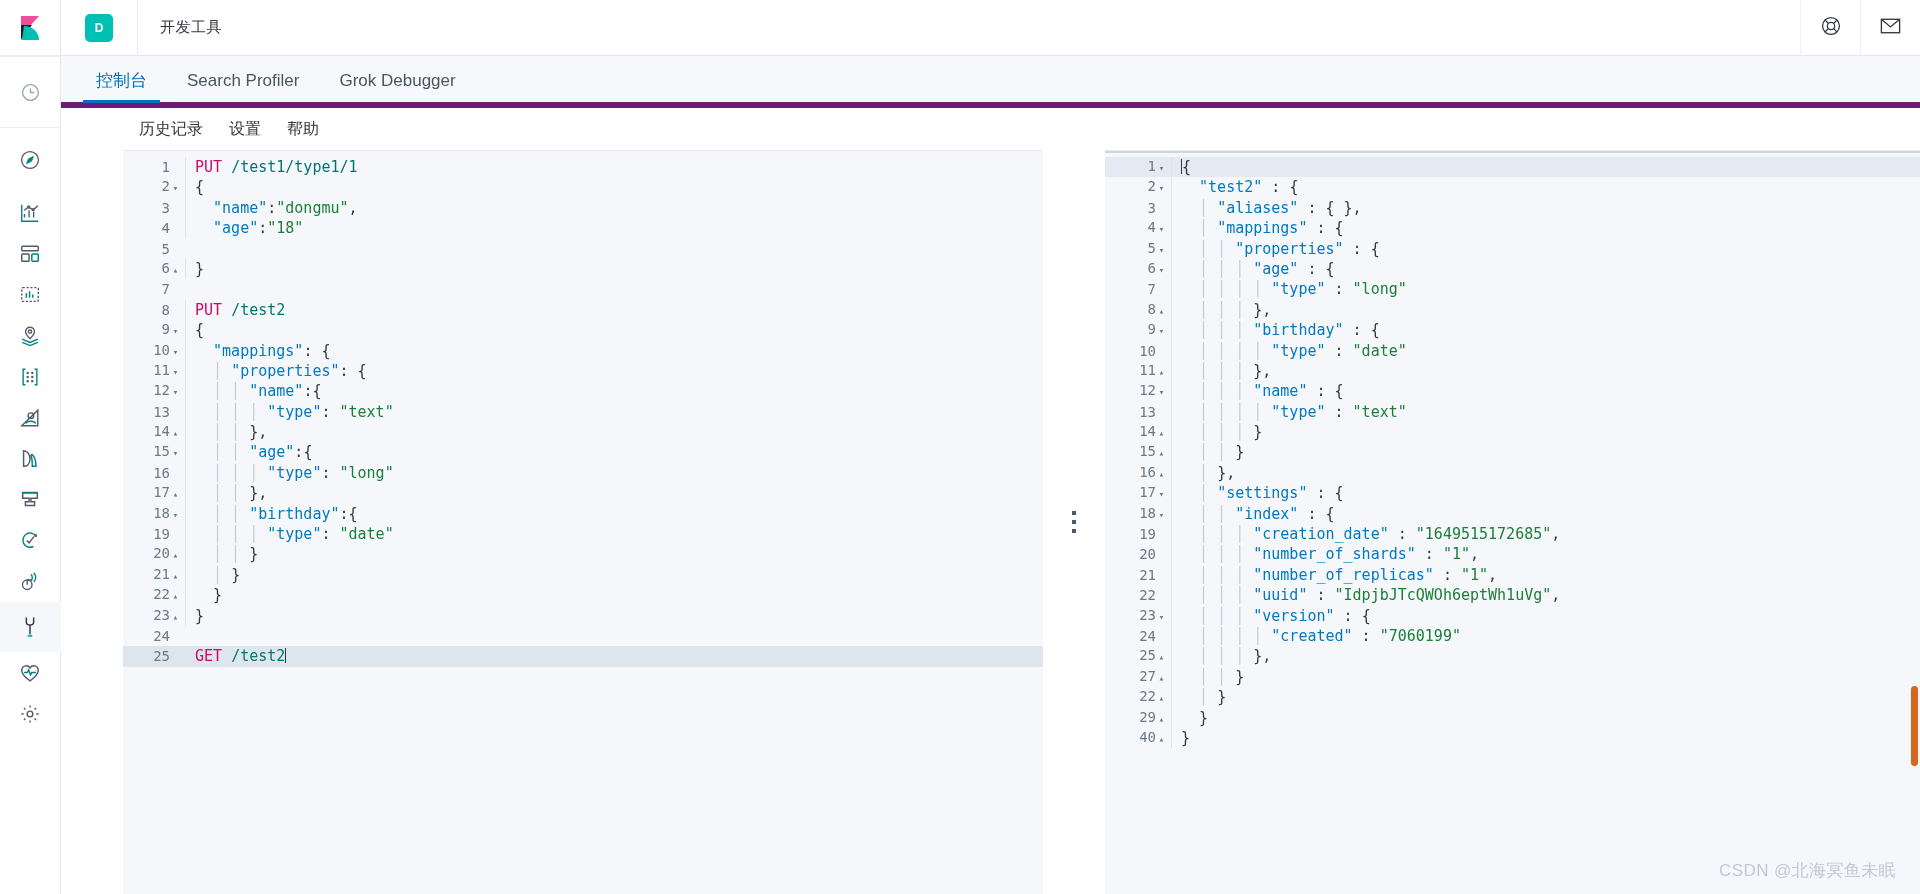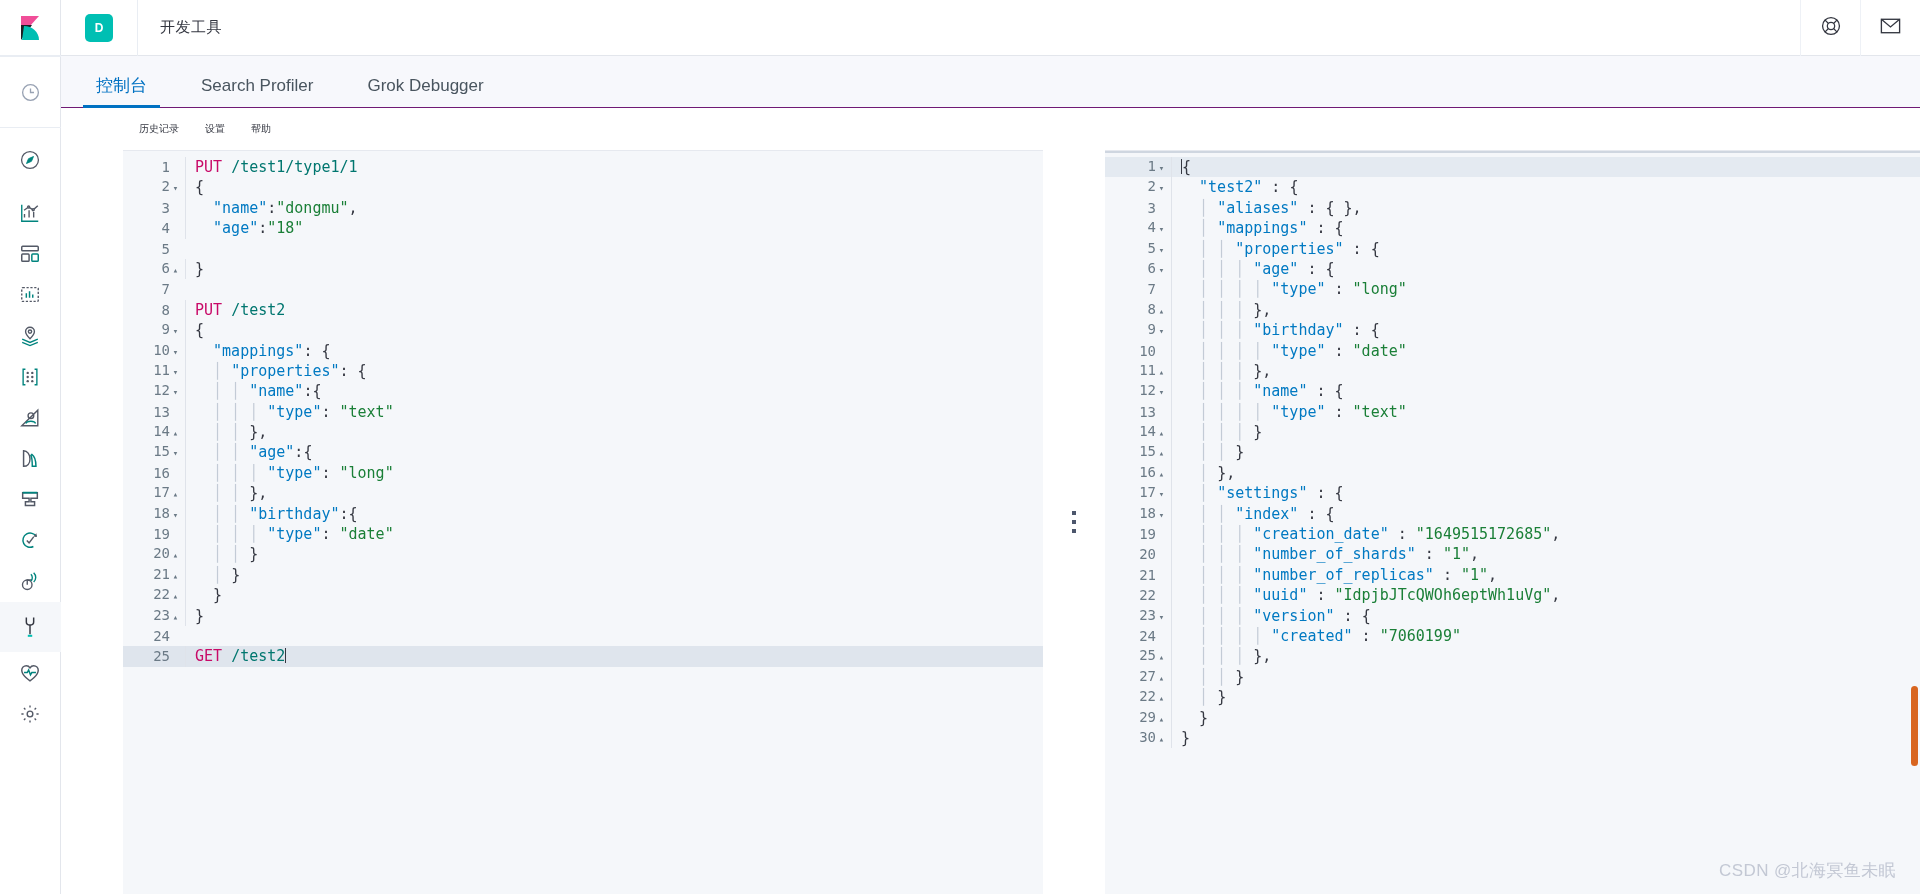--- a/index.html
+++ b/index.html
@@ -62,43 +62,42 @@
   .hdr-icon-wrap {
     width: 60px; height: 56px; display: flex; align-items: center; justify-content: center;
     border-left: 1px solid #eef1f6;
   }
 
   
   .tabs {
     height: 52px; min-height: 52px;
     display: flex; align-items: flex-end;
     background: #f7f8fc;
-    border-bottom: 1px solid #701a75;
+    border-bottom: 6px solid #701a75;
     padding-left: 22px;
-    gap: 14px;
   }
   .tab {
     font-size: 17px; color: #49555f;
     padding: 0 13px 13px 13px; margin-right: 14px;
     position: relative; line-height: 1;
   }
   .tab.active { color: #0071c2; }
   .tab.active::after {
     content: ""; position: absolute; left: 0; right: 0; bottom: -1px;
     height: 3px; background: #0071c2;
   }
 
   
   .submenu {
     height: 42px; min-height: 42px;
     display: flex; align-items: center;
     background: #ffffff;
     padding-left: 78px;
   }
-  .submenu-item { font-size: 10px; color: #343741; margin-right: 26px; }
+  .submenu-item { font-size: 16px; color: #343741; margin-right: 26px; }
 
   
   .editors {
     flex: 1 1 auto; display: flex; min-height: 0;
     background: #ffffff;
     padding-left: 62px;
     position: relative;
   }
   .pane {
     position: relative;
@@ -433,21 +432,21 @@
             <div class="row"><div class="gutter"><span>19</span><span class="fold"></span></div><div class="code"><span class="guide">  │ │ │ </span><span class="k-key">"creation_date"</span><span class="k-punc"> : </span><span class="k-str">"1649515172685"</span><span class="k-punc">,</span></div></div>
             <div class="row"><div class="gutter"><span>20</span><span class="fold"></span></div><div class="code"><span class="guide">  │ │ │ </span><span class="k-key">"number_of_shards"</span><span class="k-punc"> : </span><span class="k-str">"1"</span><span class="k-punc">,</span></div></div>
             <div class="row"><div class="gutter"><span>21</span><span class="fold"></span></div><div class="code"><span class="guide">  │ │ │ </span><span class="k-key">"number_of_replicas"</span><span class="k-punc"> : </span><span class="k-str">"1"</span><span class="k-punc">,</span></div></div>
             <div class="row"><div class="gutter"><span>22</span><span class="fold"></span></div><div class="code"><span class="guide">  │ │ │ </span><span class="k-key">"uuid"</span><span class="k-punc"> : </span><span class="k-str">"IdpjbJTcQWOh6eptWh1uVg"</span><span class="k-punc">,</span></div></div>
             <div class="row"><div class="gutter"><span>23</span><span class="fold">▾</span></div><div class="code"><span class="guide">  │ │ │ </span><span class="k-key">"version"</span><span class="k-punc"> : </span><span class="k-brace">{</span></div></div>
             <div class="row"><div class="gutter"><span>24</span><span class="fold"></span></div><div class="code"><span class="guide">  │ │ │ │ </span><span class="k-key">"created"</span><span class="k-punc"> : </span><span class="k-str">"7060199"</span></div></div>
             <div class="row"><div class="gutter"><span>25</span><span class="fold">▴</span></div><div class="code"><span class="guide">  │ │ │ </span><span class="k-brace">},</span></div></div>
             <div class="row"><div class="gutter"><span>27</span><span class="fold">▴</span></div><div class="code"><span class="guide">  │ │ </span><span class="k-brace">}</span></div></div>
             <div class="row"><div class="gutter"><span>22</span><span class="fold">▴</span></div><div class="code"><span class="guide">  │ </span><span class="k-brace">}</span></div></div>
             <div class="row"><div class="gutter"><span>29</span><span class="fold">▴</span></div><div class="code"><span class="k-punc">  </span><span class="k-brace">}</span></div></div>
-            <div class="row"><div class="gutter"><span>30</span><span class="fold">▴</span></div><div class="code"><span class="k-brace">}</span></div></div>
+            <div class="row"><div class="gutter"><span>40</span><span class="fold">▴</span></div><div class="code"><span class="k-brace">}</span></div></div>
           </div>
         <div class="vscroll">
           <div class="vscroll-thumb" style="top:535px;height:80px"></div>
         </div>
       </div>
     </div>
   </div>
 
   <div class="watermark">CSDN @北海冥鱼未眠</div>
 </div>

